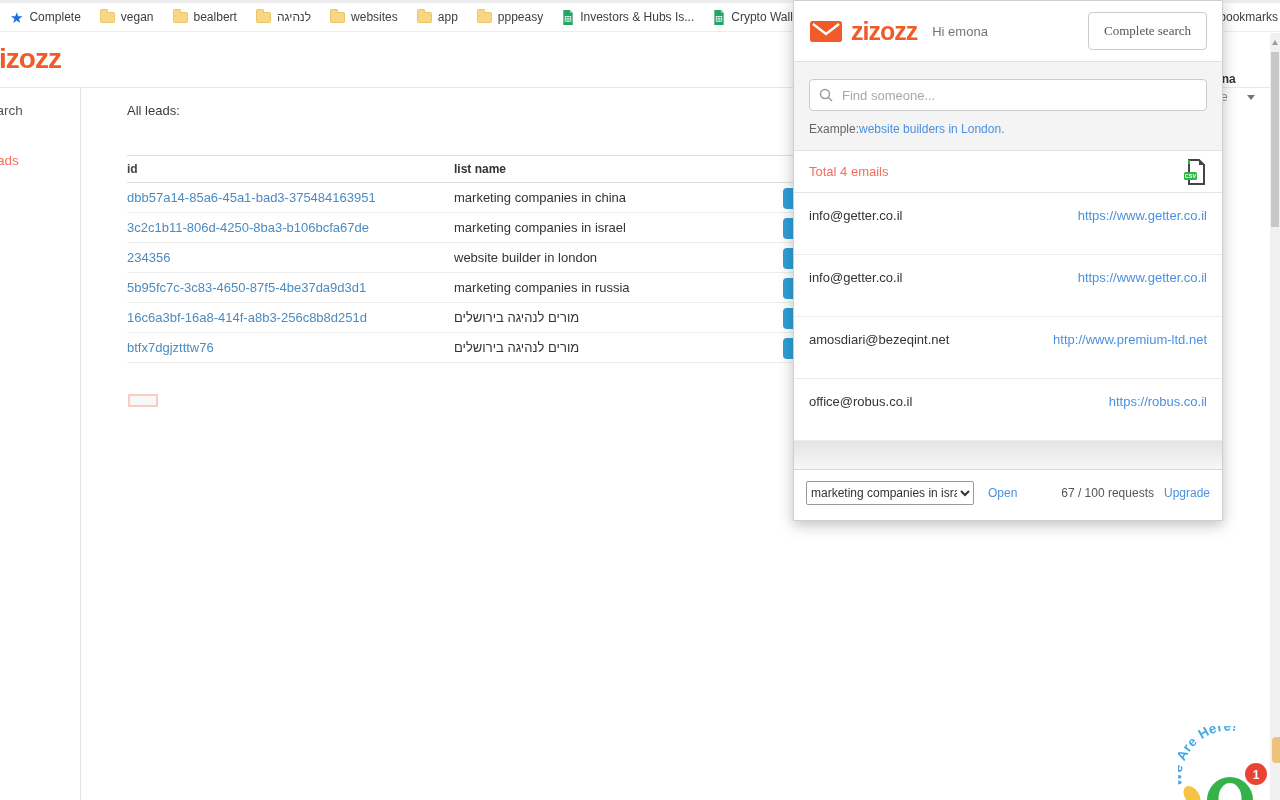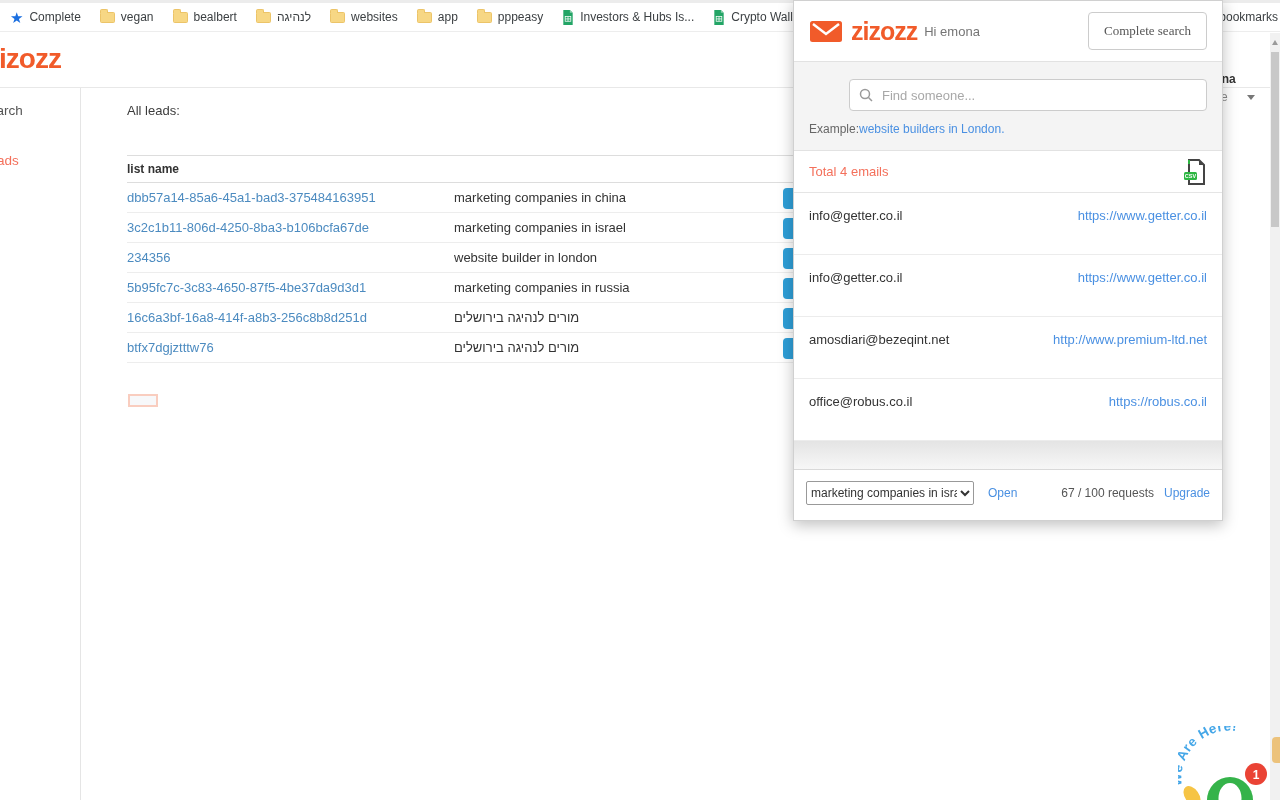--- a/index.html
+++ b/index.html
@@ -54,27 +54,27 @@
   .scroll-track { position:absolute; left:1270px; top:33px; width:10px; height:767px; background:#f1f1f1; z-index:10; }
   .scroll-arrow { position:absolute; left:1272px; top:40px; width:0; height:0; z-index:11;
     border-left:3px solid transparent; border-right:3px solid transparent; border-bottom:5px solid #9a9a9a; }
   .scroll-thumb { position:absolute; left:1271px; top:52px; width:8px; height:175px; background:#c8c8c8; z-index:11; }
 
   
   .popup { position:absolute; left:793px; top:0; width:430px; height:521px; background:#fff;
     border:1px solid #d0d0d0; box-shadow:0 4px 14px rgba(0,0,0,.25); z-index:50; }
   .popup-header { height:60px; display:flex; align-items:center; padding:0 15px; }
   .popup-logo-text { margin-left:8px; font-size:25px; font-weight:bold; color:#f15b2a; letter-spacing:-1px; }
-  .popup-greeting { margin-left:7px; font-size:13px; color:#757575; }
+  .popup-greeting { margin-left:15px; font-size:13px; color:#757575; }
   .complete-search-btn { margin-left:auto; padding:10px 15px; font-size:13px; color:#555;
     background:#fff; border:1px solid #ccc; border-radius:4px; cursor:pointer;
     font-family:Liberation Serif, serif; }
   .popup-search { padding:17px 15px 14px; background:#f4f4f4;
     border-top:1px solid #e2e2e2; border-bottom:1px solid #e2e2e2; }
-  .search-wrap { position:relative;margin-left:40px; }
+  .search-wrap { position:relative; }
   .search-wrap svg { position:absolute; left:10px; top:9px; }
   .find-input { width:100%; height:32px; border:1px solid #ccc; border-radius:4px;
     padding:0 10px 0 32px; font-size:13px; color:#333; background:#fff;
     font-family:"Liberation Sans", sans-serif; }
   .find-input::placeholder { color:#a8a8a8; }
   .example-line { margin-top:11px; font-size:12px; color:#666; }
   .link { color:#4a90e2; text-decoration:none; cursor:pointer; }
   .total-row { height:42px; display:flex; align-items:center; justify-content:space-between;
     padding:0 15px; border-bottom:1px solid #e5e5e5; color:#f4705b; font-size:13px; }
   .result-row { height:62px; padding:15px 15px 0; display:flex; justify-content:space-between;
@@ -186,20 +186,21 @@
 
   <div class="sidebar">
     <div class="side-item search">Search</div>
     <div class="side-item leads">Leads</div>
   </div>
 
   <div class="main-title">All leads:</div>
 
   <div class="leads-table">
     <div class="trow thead">
+      <span class="cell-id">id</span>
       <span class="cell-list">list name</span>
     </div>
     <div class="trow">
       <span class="cell-id"><a class="id-link">dbb57a14-85a6-45a1-bad3-375484163951</a></span>
       <span class="cell-list">marketing companies in china</span>
     </div>
     <div class="trow">
       <span class="cell-id"><a class="id-link">3c2c1b11-806d-4250-8ba3-b106bcfa67de</a></span>
       <span class="cell-list">marketing companies in israel</span>
     </div>

